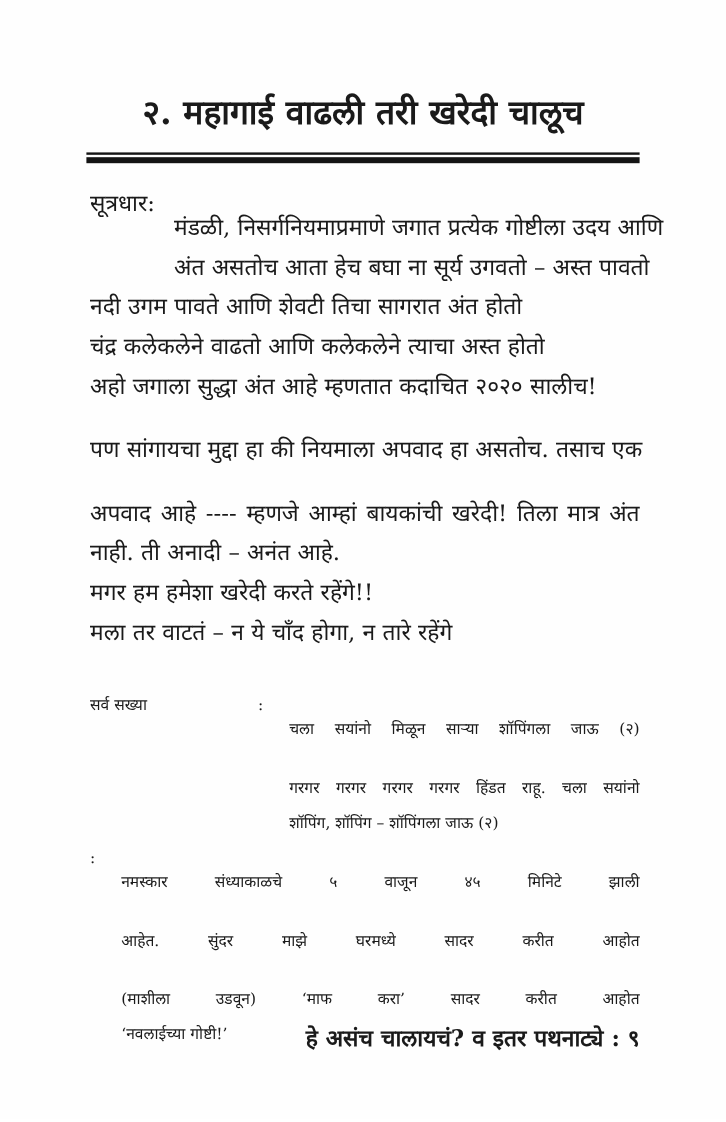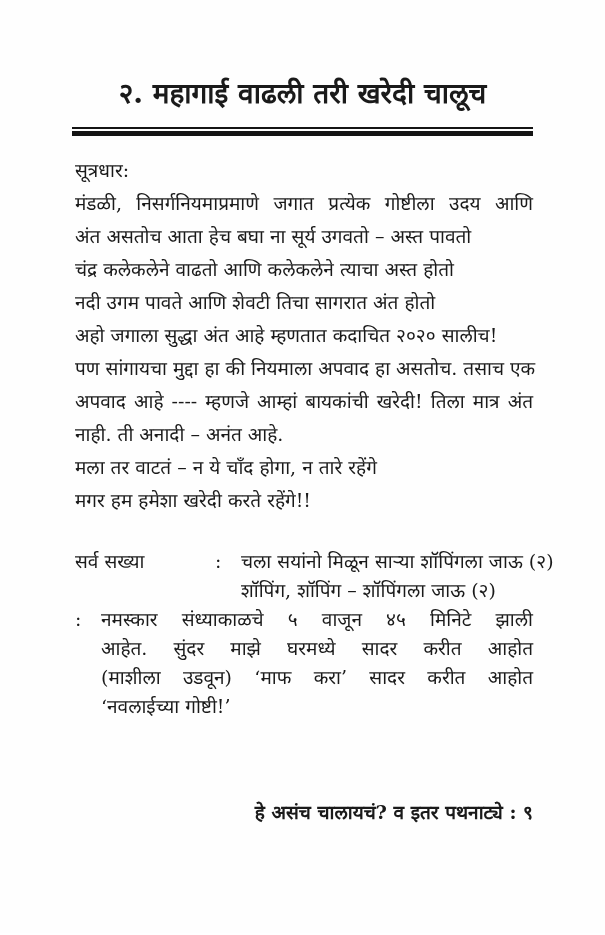--- a/index.html
+++ b/index.html
@@ -27,36 +27,36 @@
   .title-rule .thick { height: 5px; background: #141414; }
 
   .body-block {
     margin: 18px 72px 0 75px;
     font-size: 19px;
   }
   .line {
     line-height: 33px;
     white-space: nowrap;
   }
-  .j { text-align-last: justify; }
+  .j { text-align-last: justify; margin-top: 20px; }
 
-  .narrator-row { display: flex; flex-direction: column; }
+  .narrator-row { display: flex; }
   .narrator-label { flex: none; width: 70px; line-height: 33px; white-space: nowrap; }
   .narrator-lines { flex: 1; min-width: 0; }
 
-  .dialog-section { margin: 30px 72px 0 75px; font-size: 19px; }
+  .dialog-section { margin: 30px 72px 0 75px; font-size: 13px; }
   .dialog-row { display: flex; }
   .speaker-cell { flex: none; width: 140px; line-height: 29px; white-space: nowrap; }
   .colon-cell   { flex: none; width: 26px;  line-height: 29px; }
   .dialog-lines { flex: 1; min-width: 0; }
   .dline { line-height: 29px; white-space: nowrap; }
 
   .running-footer {
     position: absolute;
-    top: 799px;
+    top: 852px;
     right: 72px;
     font-size: 19px;
     font-weight: 700;
     white-space: nowrap;
   }
 </style>
 </head>
 <body>
 
 <div class="page">
@@ -71,38 +71,39 @@
   <div class="body-block">
 
     <div class="narrator-row">
       <div class="narrator-label">सूत्रधार:</div>
       <div class="narrator-lines">
         <div class="line j">मंडळी, निसर्गनियमाप्रमाणे जगात प्रत्येक गोष्टीला उदय आणि</div>
         <div class="line">अंत असतोच आता हेच बघा ना सूर्य उगवतो – अस्त पावतो</div>
       </div>
     </div>
 
+    <div class="line">नदी उगम पावते आणि शेवटी तिचा सागरात अंत होतो</div>
     <div class="line">चंद्र कलेकलेने वाढतो आणि कलेकलेने त्याचा अस्त होतो</div>
-    <div class="line">नदी उगम पावते आणि शेवटी तिचा सागरात अंत होतो</div>
     <div class="line">अहो जगाला सुद्धा अंत आहे म्हणतात कदाचित २०२० सालीच!</div>
     <div class="line j">पण सांगायचा मुद्दा हा की नियमाला अपवाद हा असतोच. तसाच एक</div>
     <div class="line j">अपवाद आहे ---- म्हणजे आम्हां बायकांची खरेदी! तिला मात्र अंत</div>
     <div class="line">नाही. ती अनादी – अनंत आहे.</div>
+    <div class="line">मगर हम हमेशा खरेदी करते रहेंगे!!</div>
     <div class="line">मला तर वाटतं – न ये चाँद होगा, न तारे रहेंगे</div>
-    <div class="line">मगर हम हमेशा खरेदी करते रहेंगे!!</div>
 
   </div>
 
   <div class="dialog-section">
 
     <div class="dialog-row">
       <div class="speaker-cell">सर्व सख्या</div>
       <div class="colon-cell">:</div>
       <div class="dialog-lines">
         <div class="dline j">चला सयांनो मिळून साऱ्या शॉपिंगला जाऊ (२)</div>
+        <div class="dline j">गरगर गरगर गरगर गरगर हिंडत राहू. चला सयांनो</div>
         <div class="dline">शॉपिंग, शॉपिंग – शॉपिंगला जाऊ (२)</div>
       </div>
     </div>
 
     <div class="dialog-row">
       <div class="colon-cell">:</div>
       <div class="dialog-lines">
         <div class="dline j">नमस्कार संध्याकाळचे ५ वाजून ४५ मिनिटे झाली</div>
         <div class="dline j">आहेत. सुंदर माझे घरमध्ये सादर करीत आहोत</div>
         <div class="dline j">(माशीला उडवून) ‘माफ करा’ सादर करीत आहोत</div>

